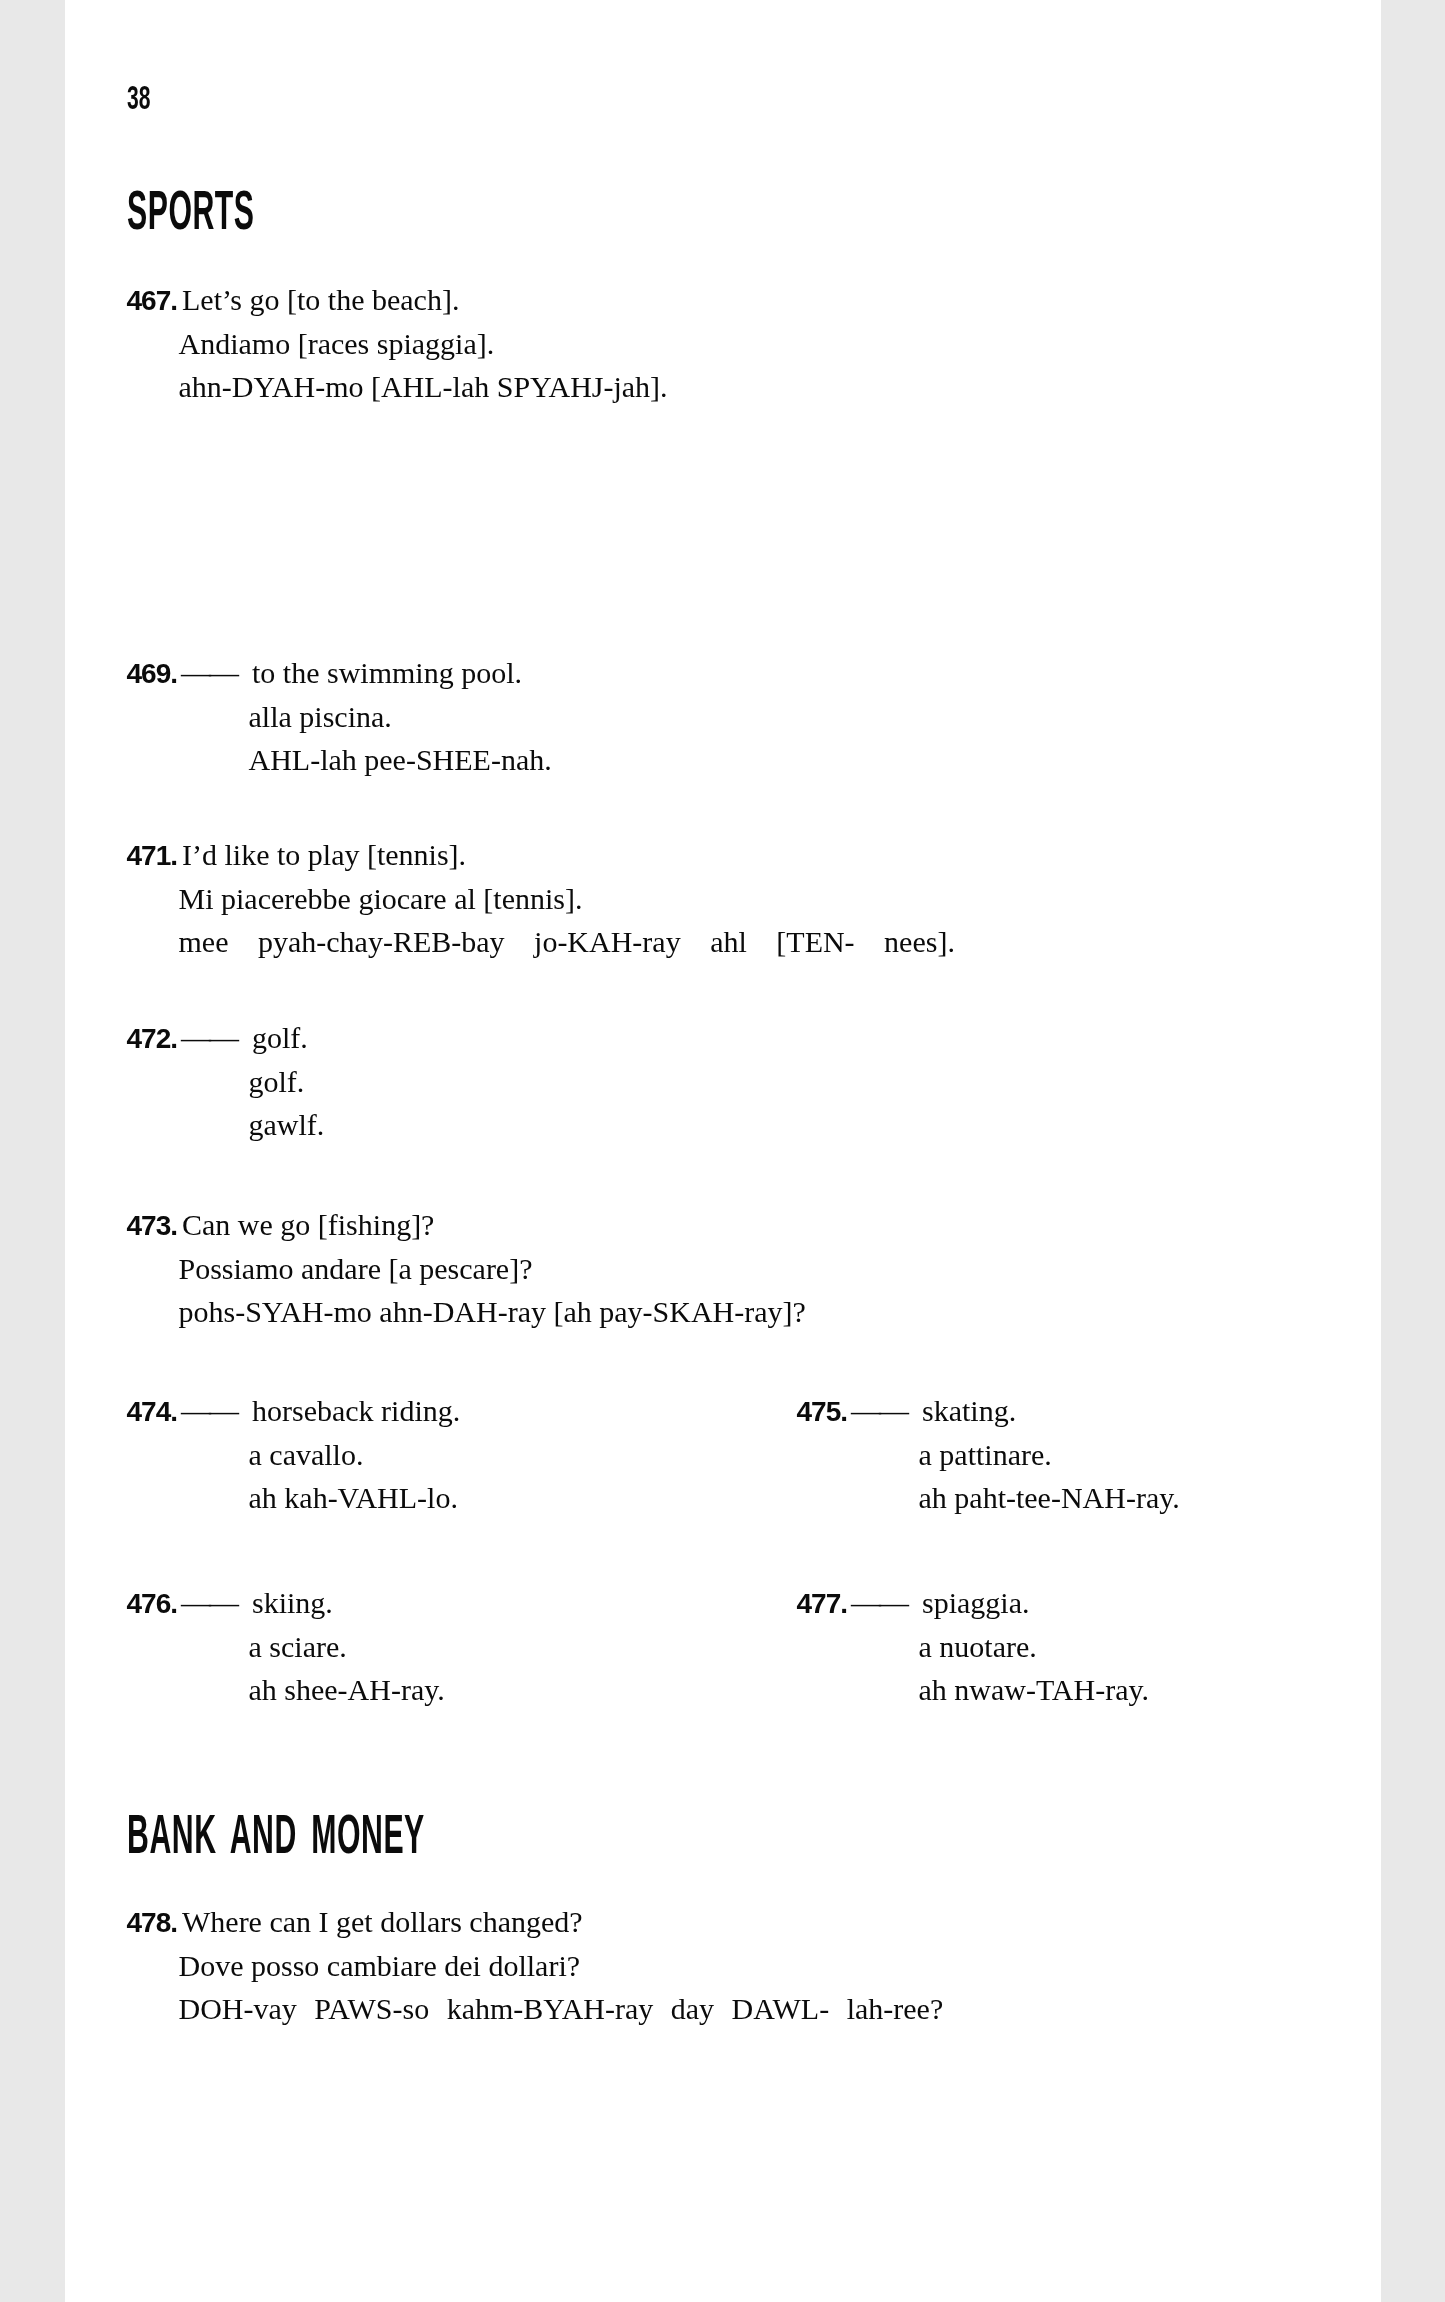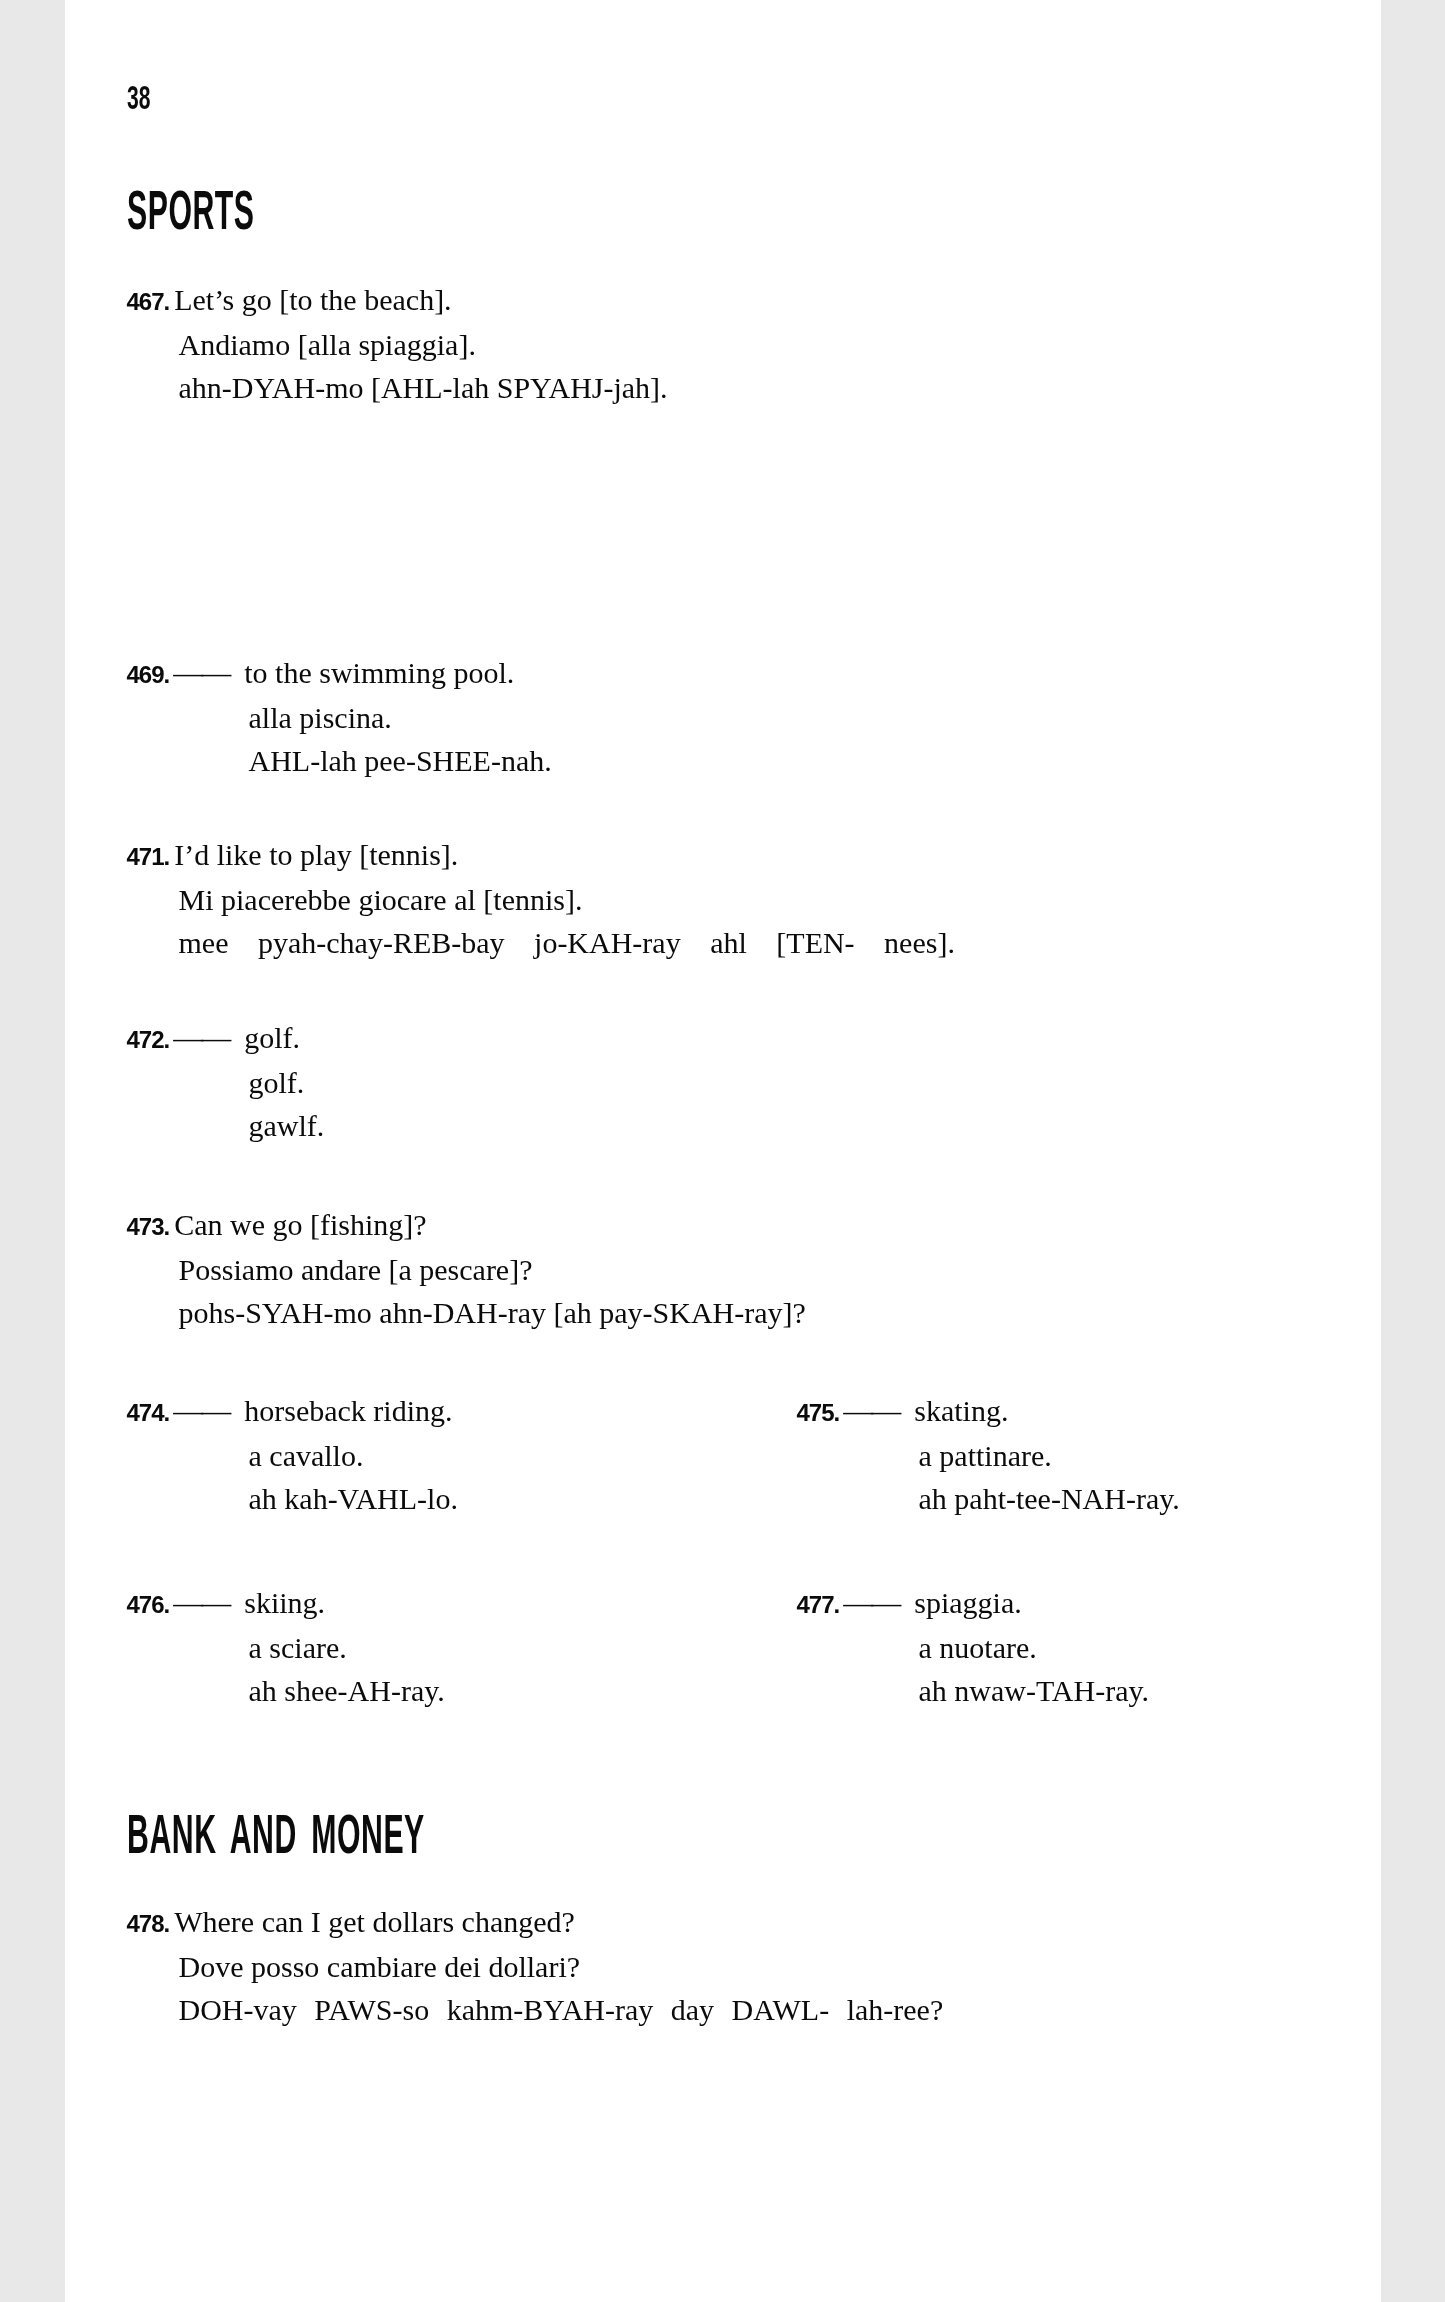--- a/index.html
+++ b/index.html
@@ -37,21 +37,21 @@
 
   .entry {
     position:absolute;
     font-size:30px;
     line-height:43px;
     white-space:nowrap;
   }
   .num {
     font-family:"Liberation Sans", sans-serif;
     font-weight:700;
-    font-size:24px;
+    font-size:28px;
     letter-spacing:-1px;
   }
   .dash { letter-spacing:-2px; }
   .dash:empty { display:none; }
   .dash:not(:empty) { margin:0 10px 0 4px; }
   .en { font-weight:400; margin-left:5px; }
   .it { font-weight:400; }
   .ph { }
   .ind-sm { margin-left:52px; }
   .ind-lg { margin-left:122px; }
@@ -62,21 +62,21 @@
 <body>
 
 <div class="page">
 
   <div class="pageno">38</div>
 
   <div class="headline title-sports">SPORTS</div>
 
   <div class="entry" style="left:62px; top:278px;">
     <div><span class="num">467.</span><span class="en">Let’s go [to the beach].</span></div>
-    <div class="it ind-sm">Andiamo [alla spiaggia].</div>
+    <div class="it ind-sm">Andiamo [races spiaggia].</div>
     <div class="ph ind-sm">ahn-DYAH-mo [AHL-lah SPYAHJ-jah].</div>
   </div>
 
 
   <div class="entry" style="left:62px; top:651px;">
     <div><span class="num">469.</span><span class="dash">——</span><span class="en">to the swimming pool.</span></div>
     <div class="it ind-lg">alla piscina.</div>
     <div class="ph ind-lg">AHL-lah pee-SHEE-nah.</div>
   </div>
 

